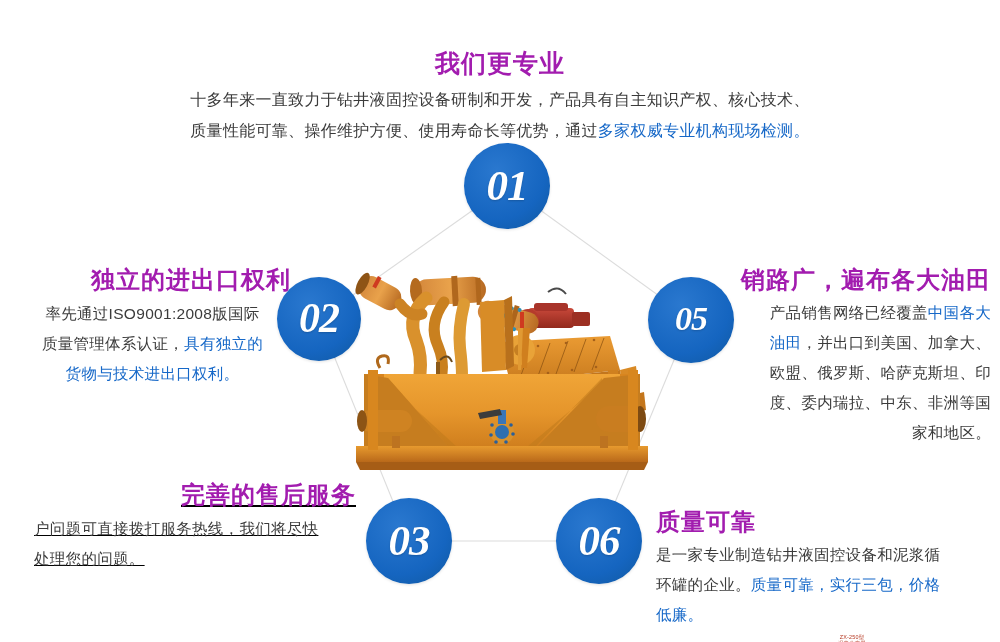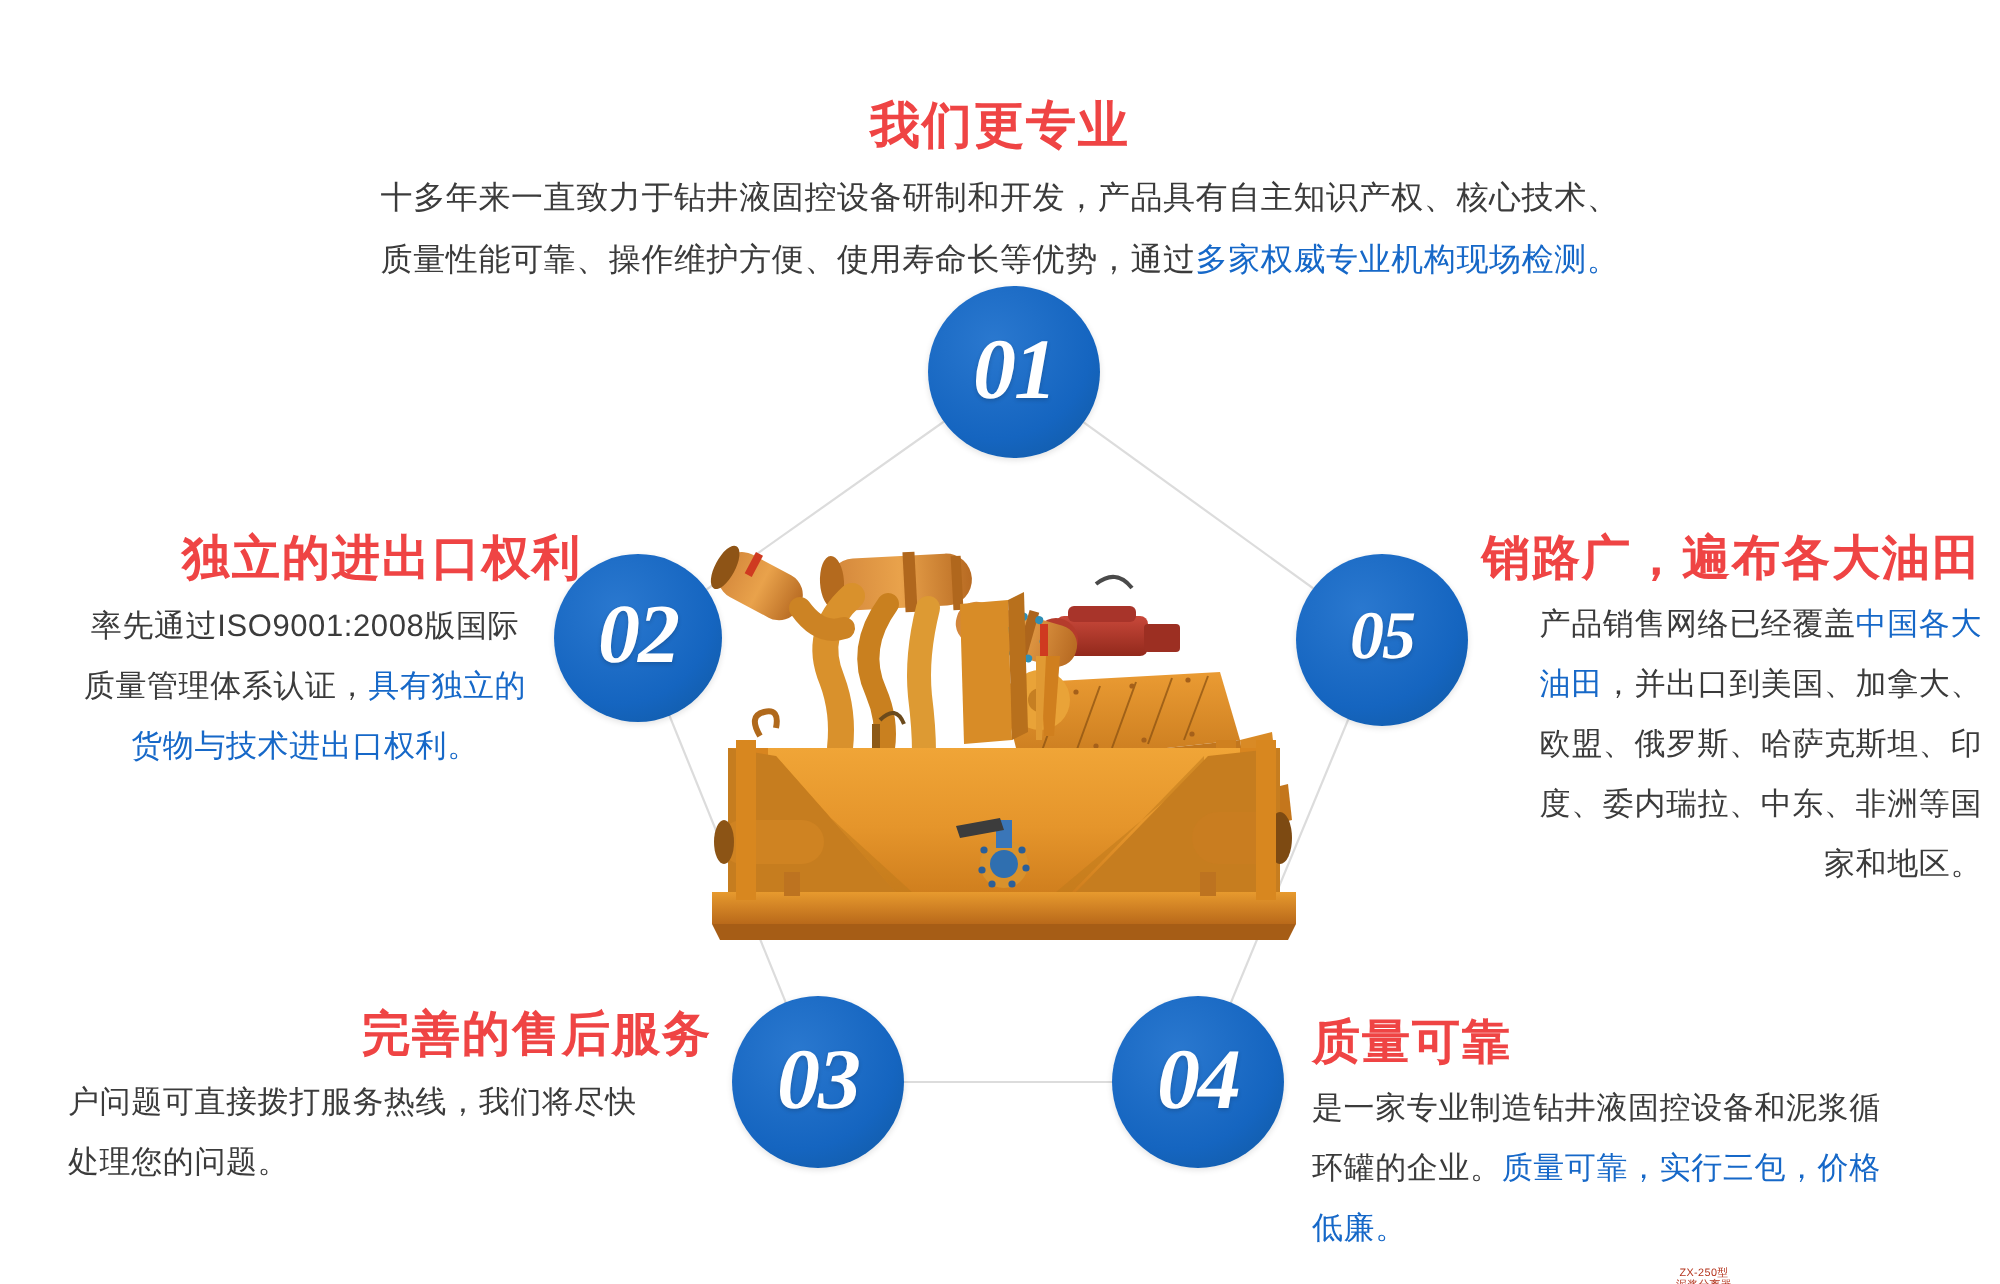--- a/index.html
+++ b/index.html
@@ -34,21 +34,21 @@
   .c01{left:464px;top:143px;width:86px;height:86px;font-size:43px;}
   .c02{left:277px;top:277px;width:84px;height:84px;font-size:42px;}
   .c05{left:648px;top:277px;width:86px;height:86px;font-size:34px;}
   .c03{left:366px;top:498px;width:86px;height:86px;font-size:43px;}
   .c04{left:556px;top:498px;width:86px;height:86px;font-size:43px;}
   .circle span{display:block;transform:translateY(-1px);}
 
   
   .blk{position:absolute;}
   .h{
-    color:#ef4444;
+    color:#a21caf;
     font-size:24px;
     font-weight:700;
     line-height:30px;
     letter-spacing:1px;
     white-space:nowrap;
   }
   .p{
     color:#3b3b3b;
     font-size:15.5px;
     line-height:30px;
@@ -64,21 +64,21 @@
   
   .blk-02{left:14px;top:265px;width:277px;text-align:right;}
   .blk-02 .h{margin-bottom:4px;}
   .blk-02 .p{text-align:center;}
 
   
   .blk-05{left:725px;top:265px;width:266px;text-align:right;}
   .blk-05 .h{margin-bottom:3px;}
 
   
-  .blk-03{left:8px;top:503px;width:348px;text-align:right;}
+  .blk-03{left:8px;top:480px;width:348px;text-align:right;text-decoration:underline;}
   .blk-03 .h{margin-bottom:4px;}
   .blk-03 .p{text-align:left;text-indent:26px;}
 
   
   .blk-04{left:656px;top:507px;width:332px;text-align:left;}
   .blk-04 .h{margin-bottom:3px;}
 
   
   .machine{position:absolute;left:352px;top:250px;width:300px;height:228px;}
   .machine svg{display:block;}
@@ -280,21 +280,21 @@
   <div class="circle c02">
     <span>02</span>
   </div>
   <div class="circle c05">
     <span>05</span>
   </div>
   <div class="circle c03">
     <span>03</span>
   </div>
   <div class="circle c04">
-    <span>04</span>
+    <span>06</span>
   </div>
 
   <div class="blk blk-top">
     <div class="h">我们更专业</div>
     <div class="p">
         <div><span>十多年来一直致力于钻井液固控设备研制和开发，产品具有自主知识产权、核心技术、</span></div>
         <div><span>质量性能可靠、操作维护方便、使用寿命长等优势，通过</span><span class="bl">多家权威专业机构现场检测。</span></div>
       </div>
   </div>
 

